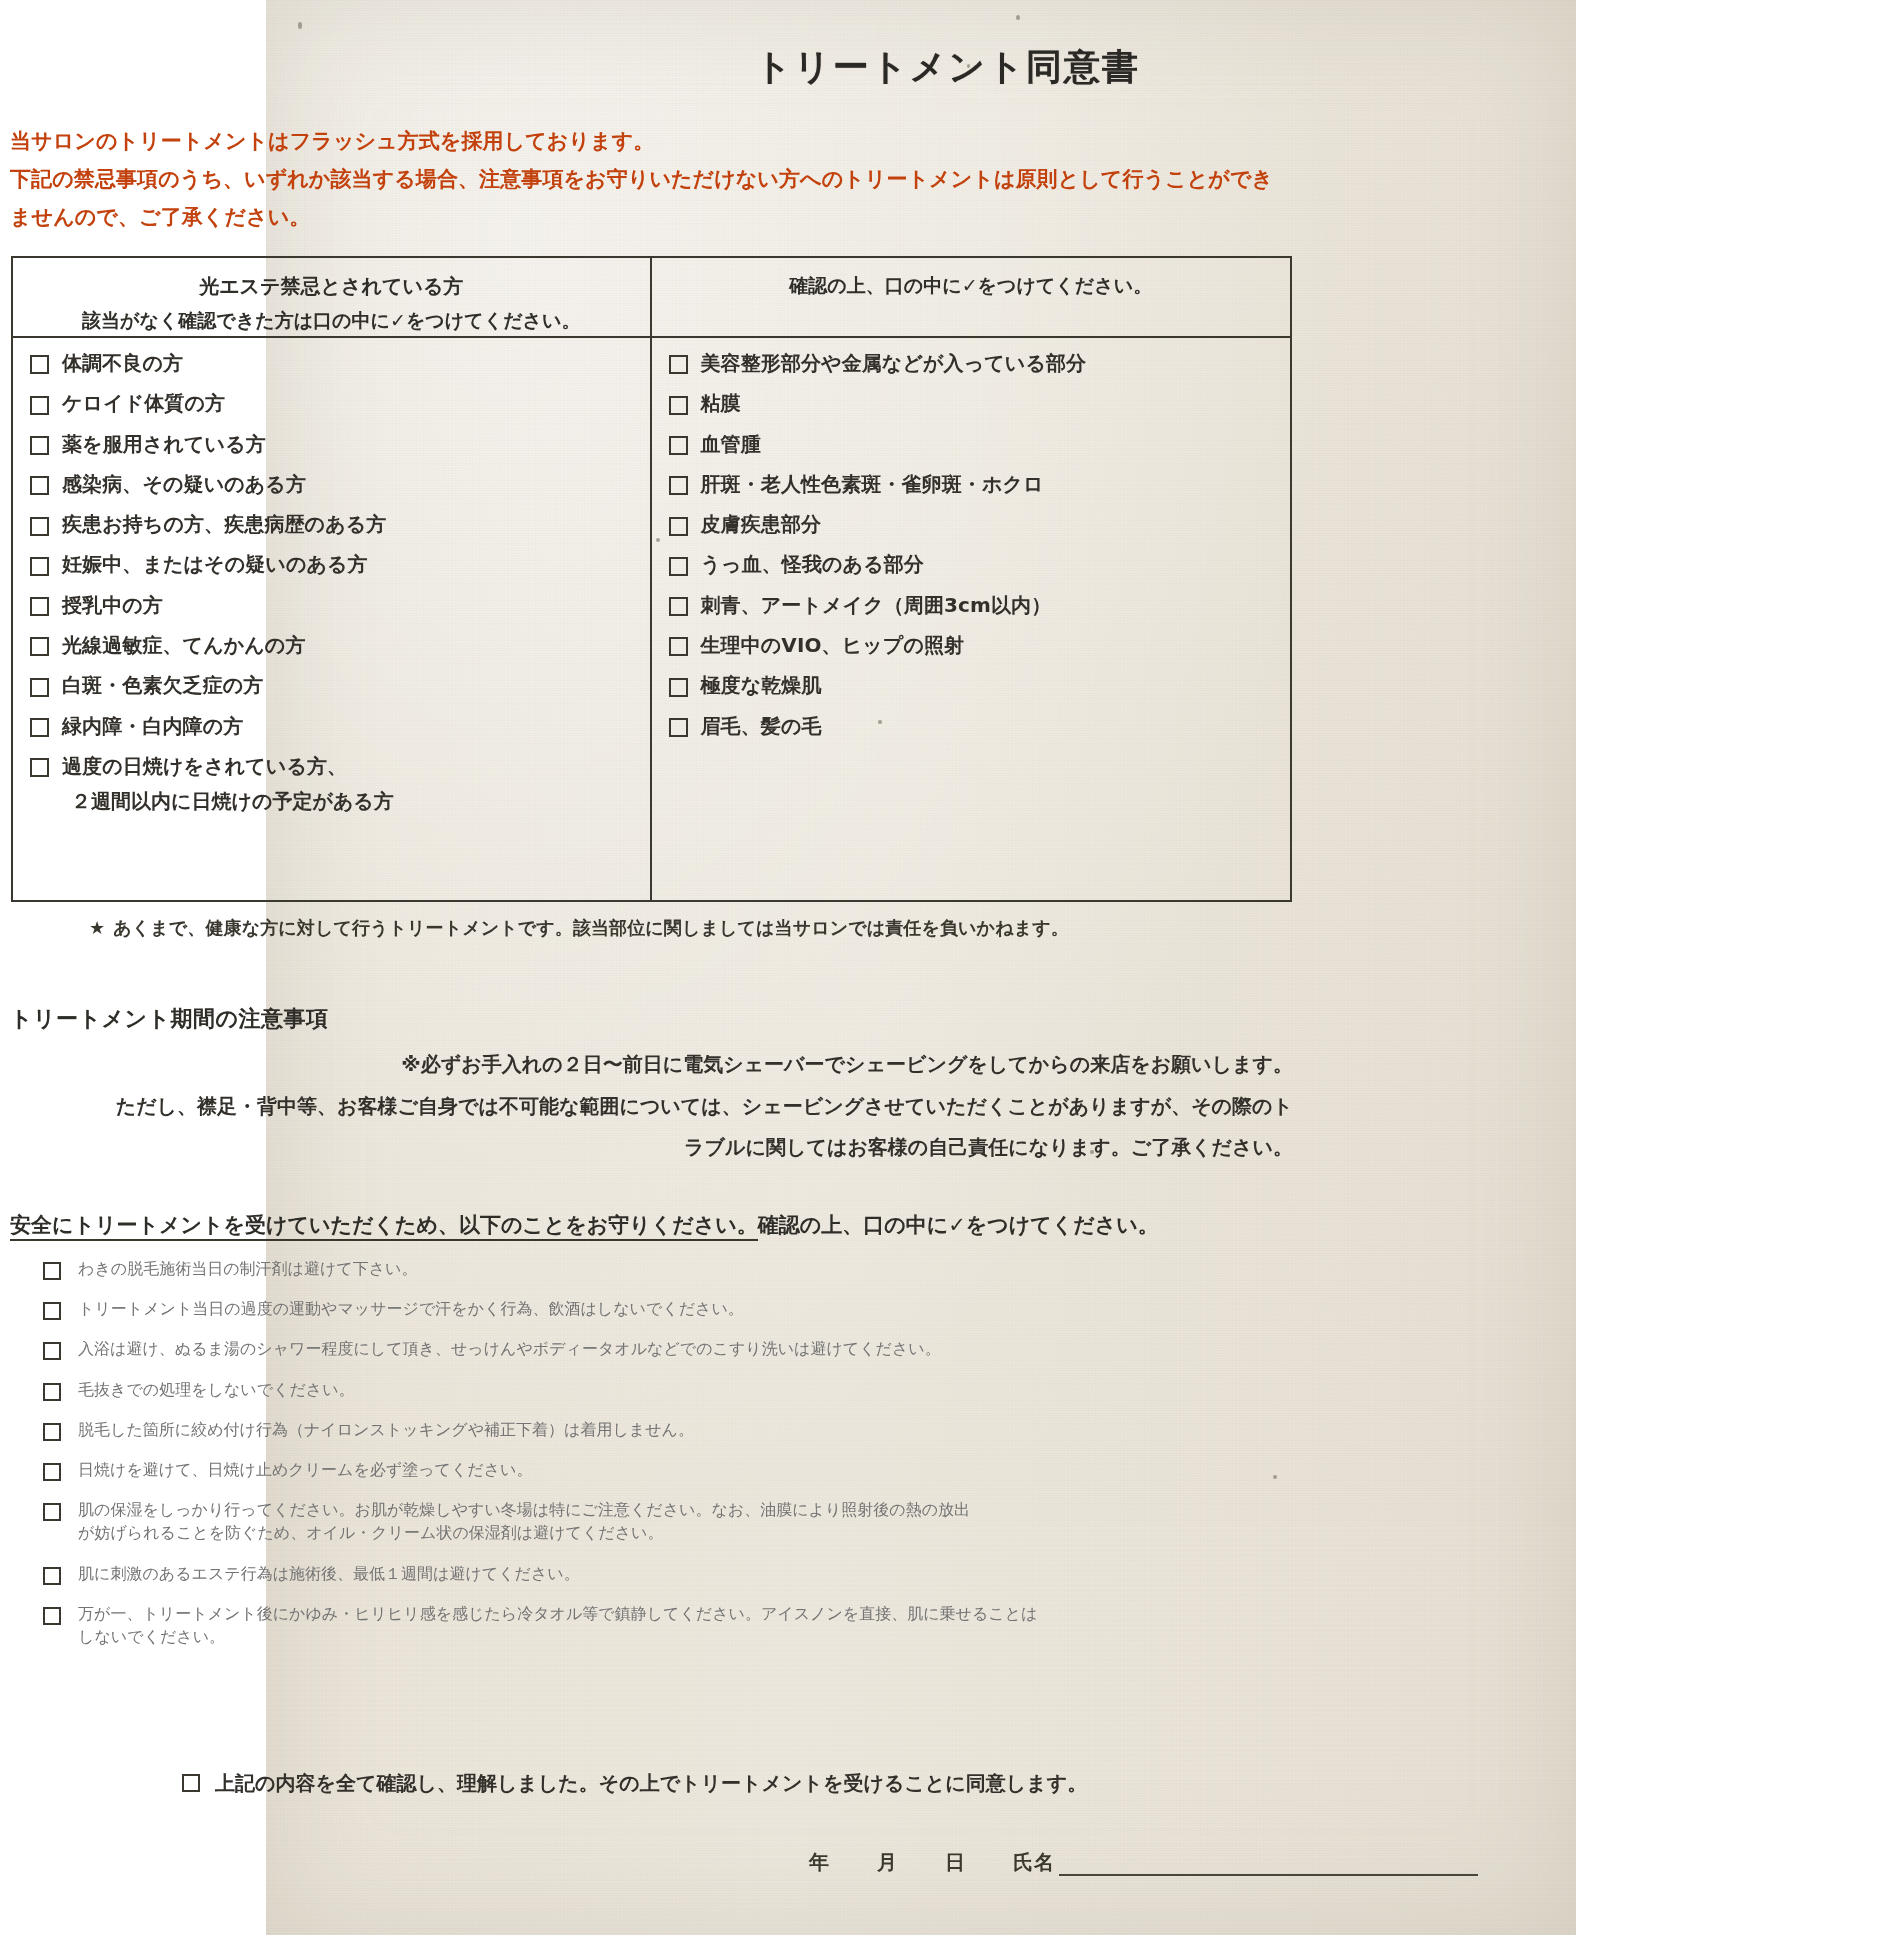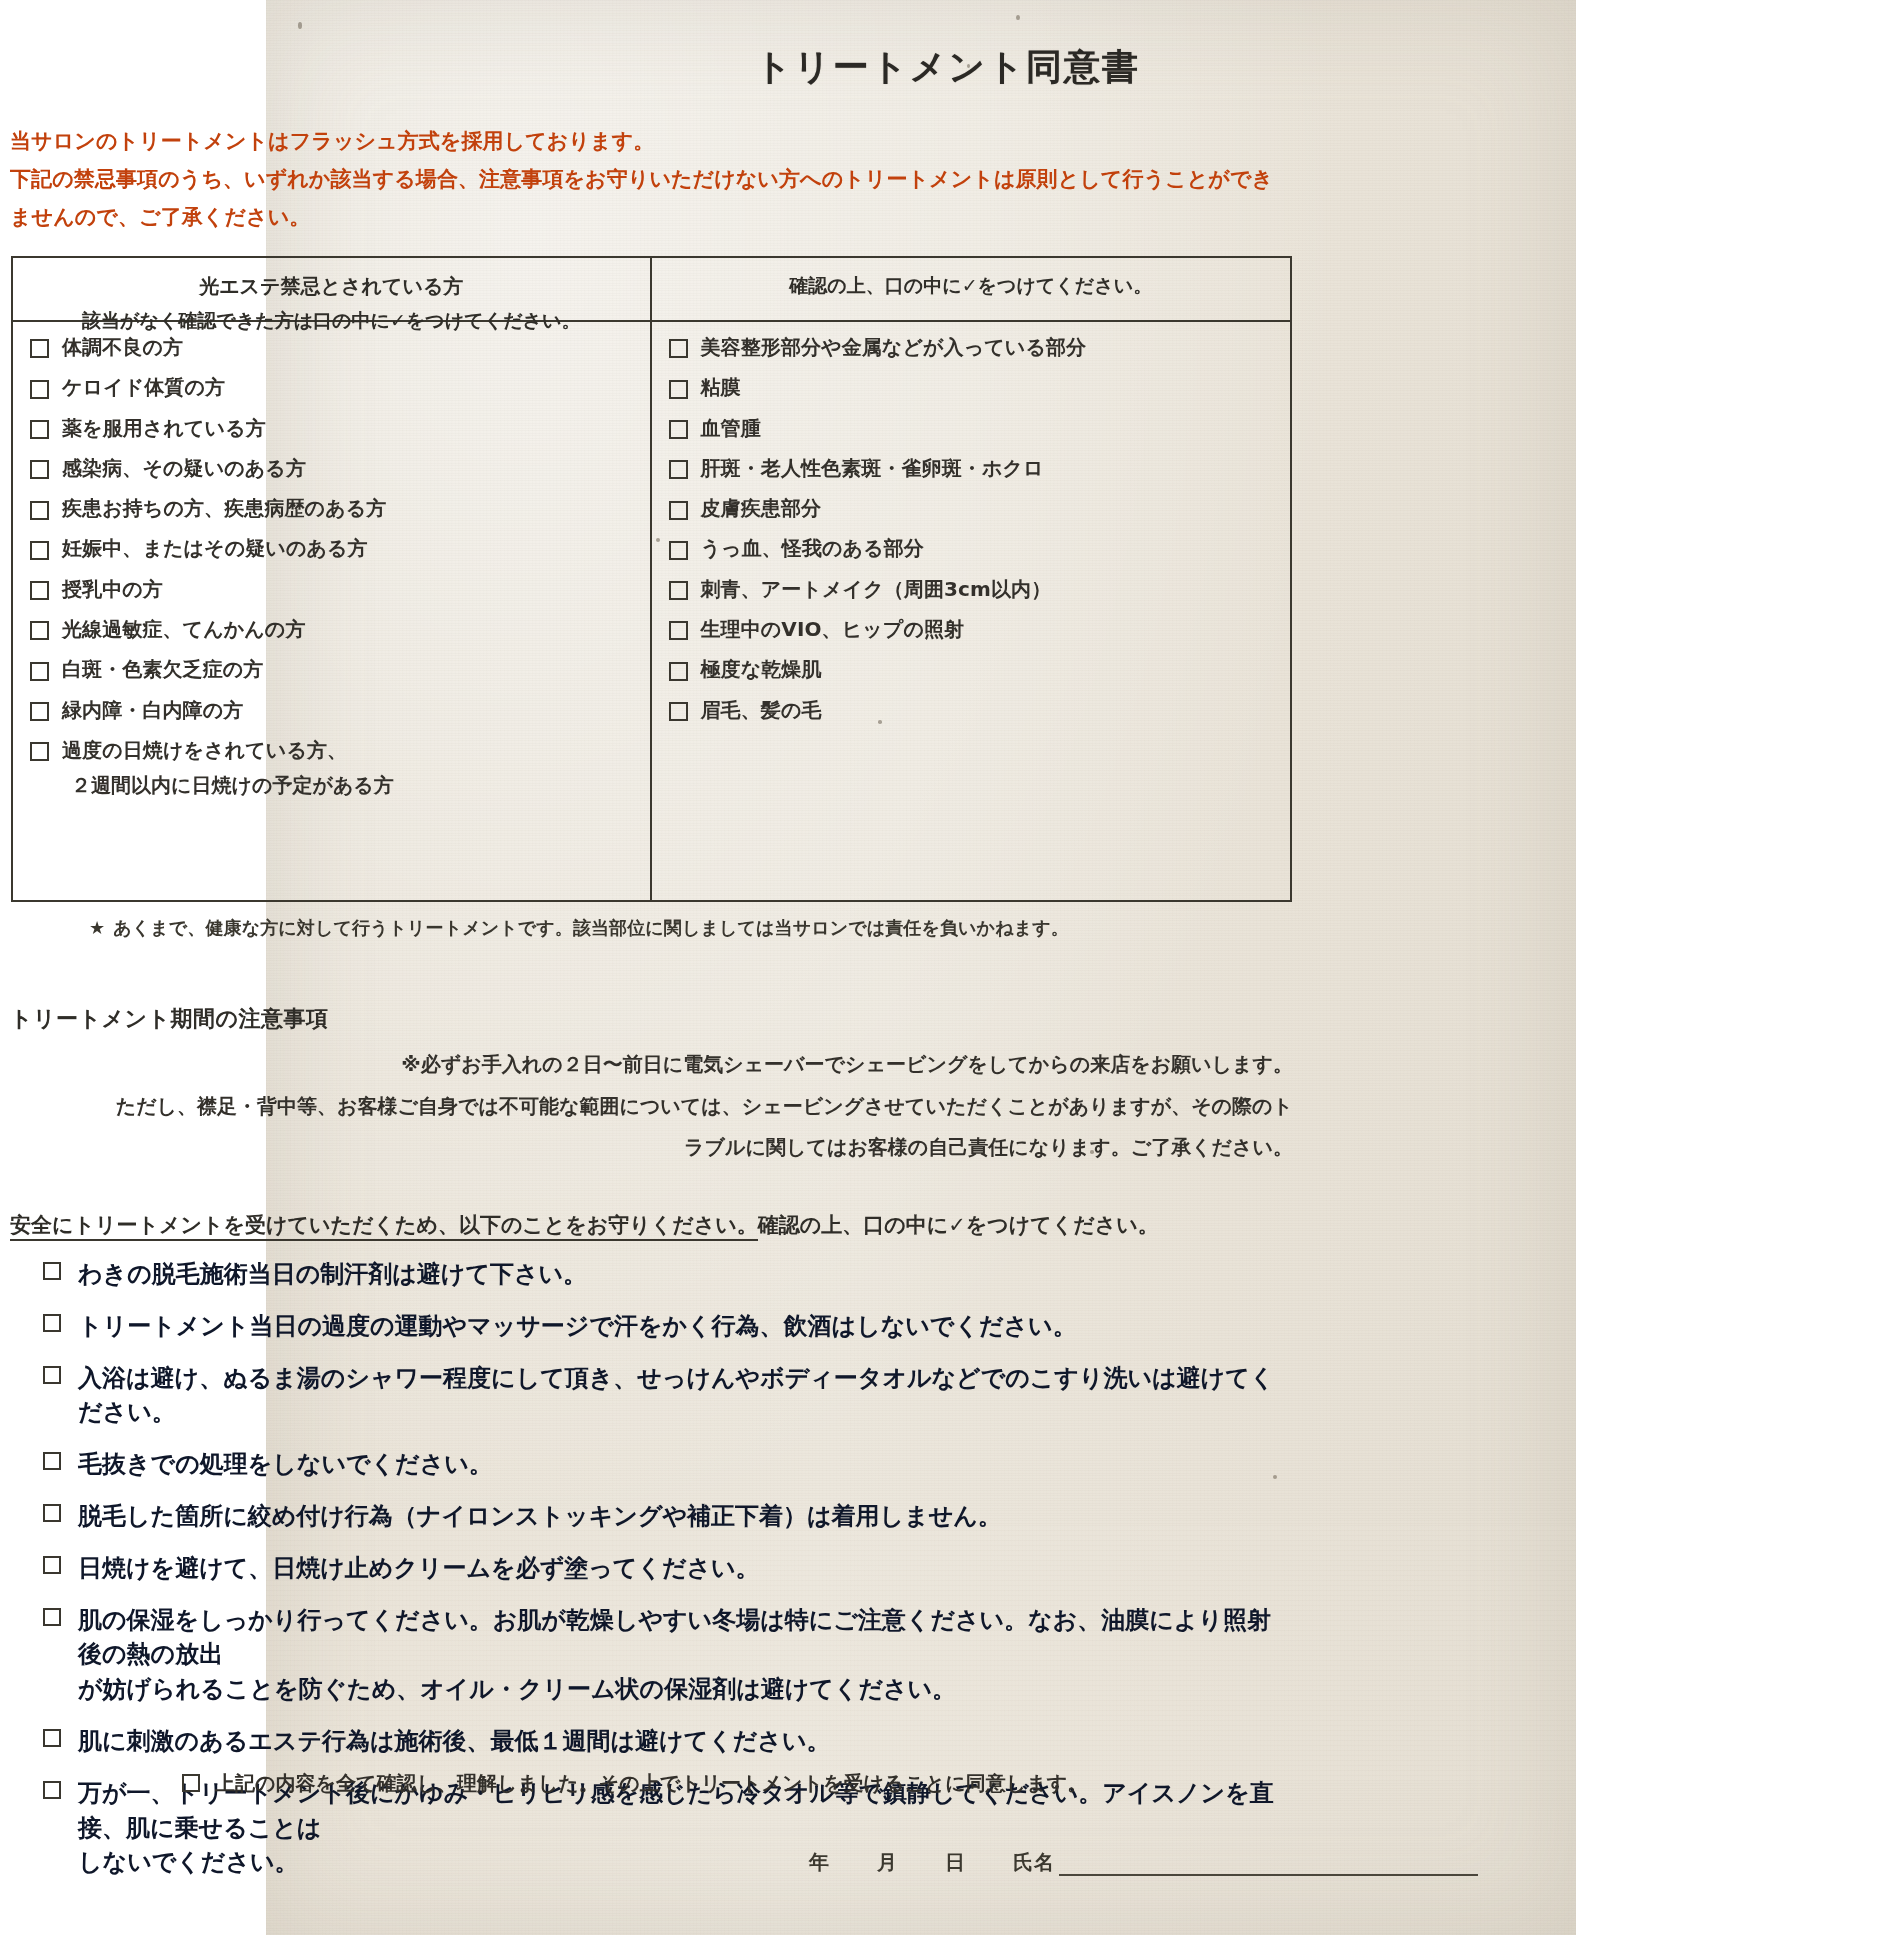--- a/index.html
+++ b/index.html
@@ -95,21 +95,21 @@
 
   .tbl-head {
     border-bottom: 2.5px solid #3b382f;
     padding: 11px 8px 10px 8px;
     text-align: center;
     font-weight: 700;
     font-size: 20px;
     line-height: 1.75;
     color: #302e29;
     box-sizing: border-box;
-    height: 64px;
+    height: 80px;
   }
   .tbl-head .ln2 { font-size: 19px; }
 
   .tbl-body { padding: 13px 0 0 17px; }
 
   .ck-row {
     display: flex;
     align-items: flex-start;
     font-size: 20px;
     font-weight: 700;
@@ -185,25 +185,25 @@
 
   .safety-list {
     position: absolute;
     top: 1257px;
     left: 43px;
     width: 1248px;
   }
   .sf-row {
     display: flex;
     align-items: flex-start;
-    font-size: 24px;
-    font-weight: 700;
+    font-size: 16px;
+    font-weight: 400;
     line-height: 1.45;
     margin-bottom: 17px;
-    color: #0f172a;
+    color: #737373;
   }
   .sf-row .ck-box { width: 14px; height: 14px; margin-right: 17px; margin-top: 5px; }
   .sf-text { flex: 1 1 auto; }
   .sf-text .w2 { display: block; }
 
   
   .agree {
     position: absolute;
     top: 1770px;
     left: 182px;

